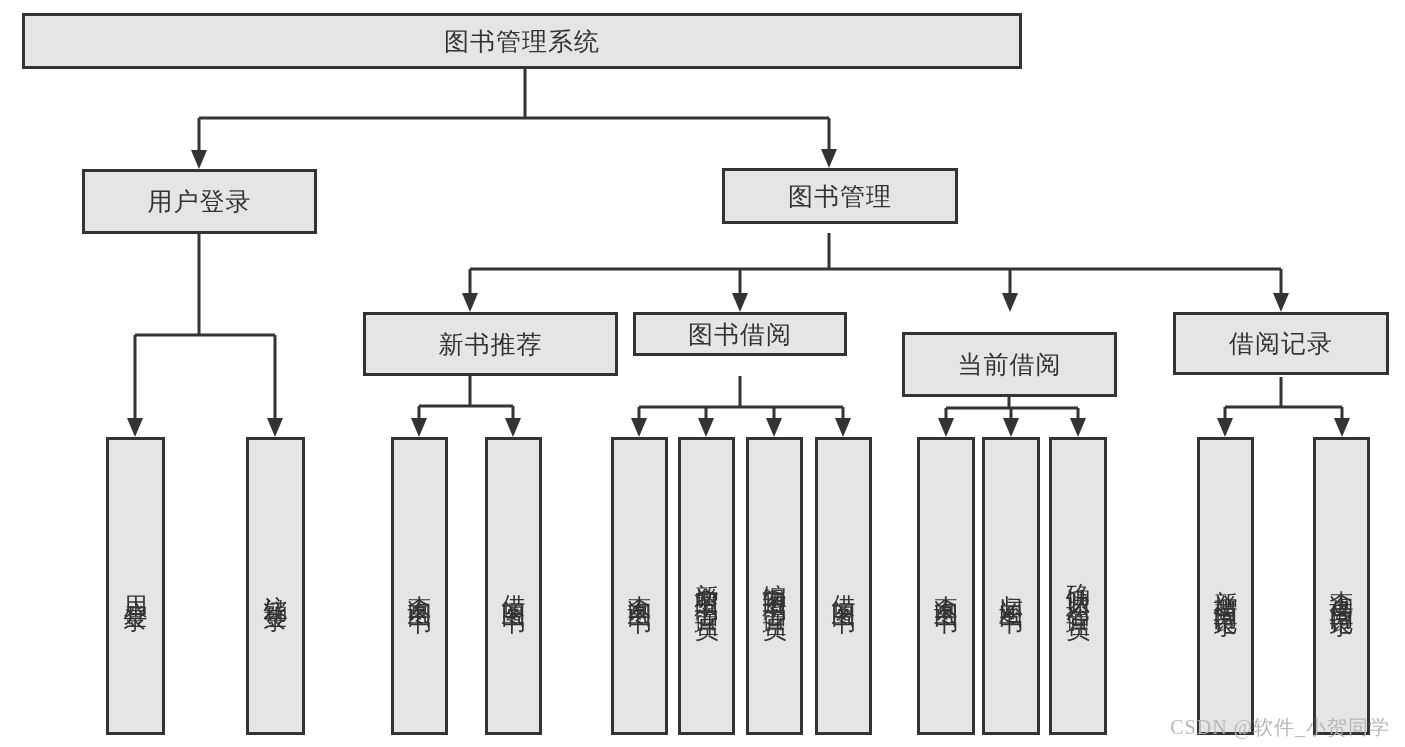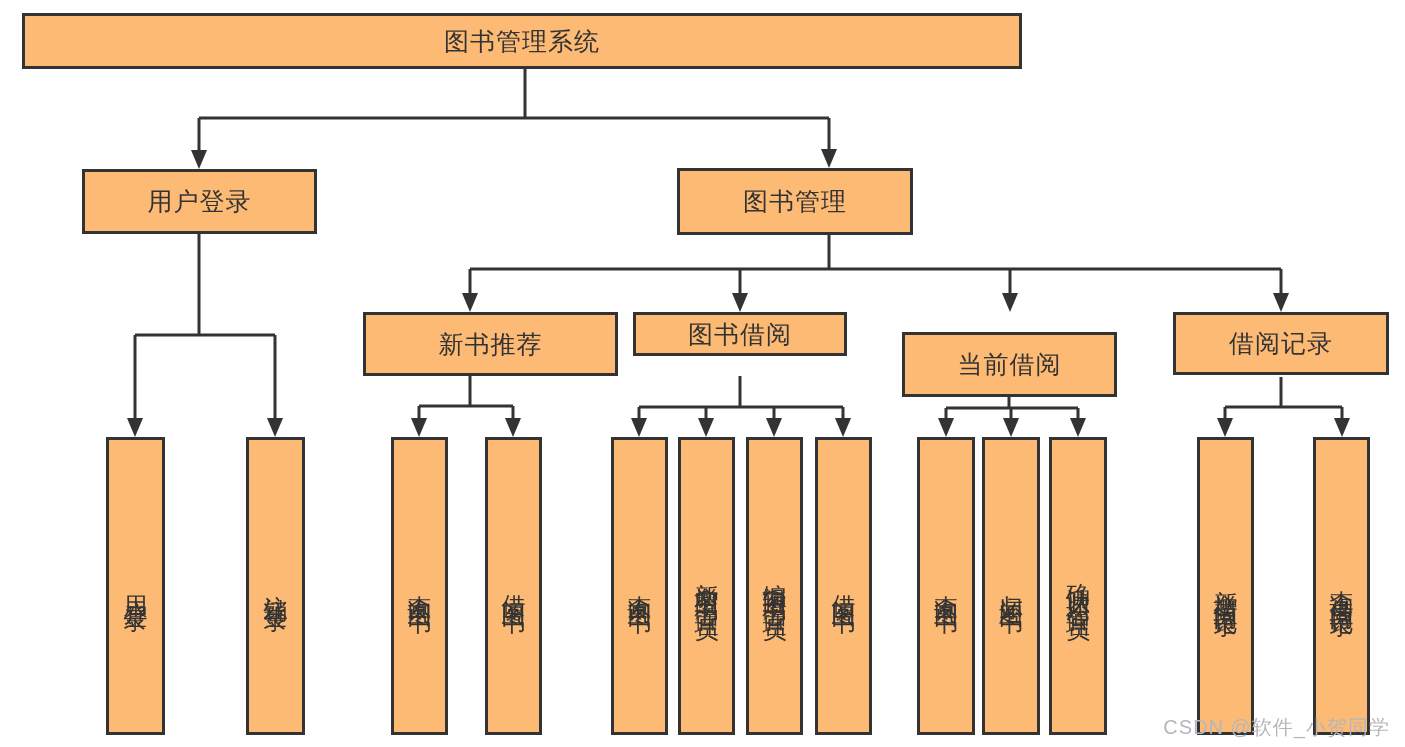--- a/index.html
+++ b/index.html
@@ -14,21 +14,21 @@
   .connectors {
     position: absolute;
     left: 0; top: 0;
     width: 1405px; height: 747px;
     z-index: 1;
   }
   .node {
     position: absolute;
     box-sizing: border-box;
     border: 3px solid #333333;
-    background: #fdba74;
+    background: #e5e5e5;
     display: flex;
     align-items: center;
     justify-content: center;
     z-index: 2;
     color: #333333;
   }
   .node.h span {
     font-size: 25px;
     letter-spacing: 1px;
     white-space: nowrap;
@@ -42,20 +42,21 @@
   }
   .watermark {
     position: absolute;
     right: 15px;
     bottom: 6px;
     z-index: 5;
     font-size: 20px;
     color: #b4b7bb;
     letter-spacing: 1px;
     white-space: nowrap;
+    font-family: Liberation Serif, serif;
   }
 </style>
 </head>
 <body>
 
 <div class="stage">
 
   <svg class="connectors" viewBox="0 0 1405 747" xmlns="http://www.w3.org/2000/svg">
 
     <g>
@@ -106,21 +107,21 @@
     </g>
   </svg>
 
   <div class="node h" style="left:22px; top:13px; width:1000px; height:56px">
     <span>图书管理系统</span>
   </div>
 
   <div class="node h" style="left:82px; top:169px; width:235px; height:65px">
     <span>用户登录</span>
   </div>
-  <div class="node h" style="left:677px; top:168px; width:236px; height:67px">
+  <div class="node h" style="left:722px; top:168px; width:236px; height:56px">
     <span>图书管理</span>
   </div>
 
   <div class="node h" style="left:363px; top:312px; width:255px; height:64px">
     <span>新书推荐</span>
   </div>
   <div class="node h" style="left:633px; top:312px; width:214px; height:44px">
     <span>图书借阅</span>
   </div>
   <div class="node h" style="left:902px; top:332px; width:215px; height:65px">

